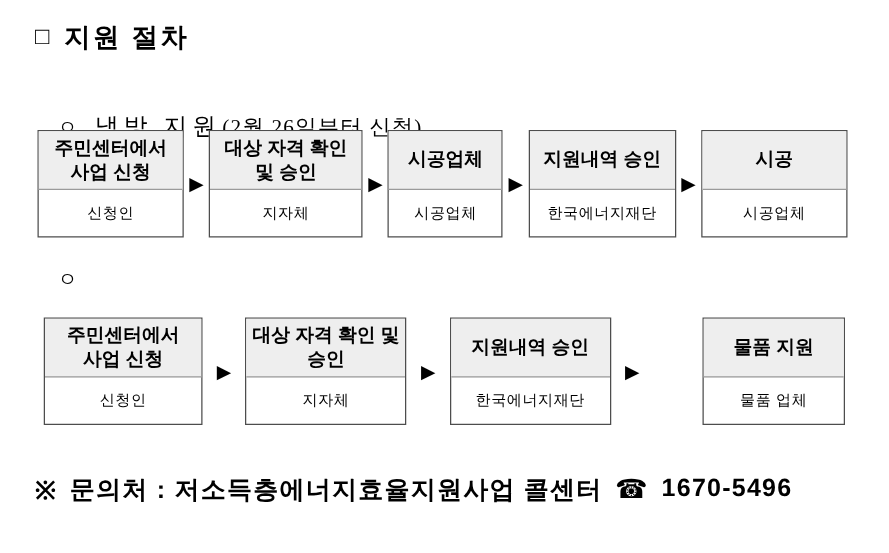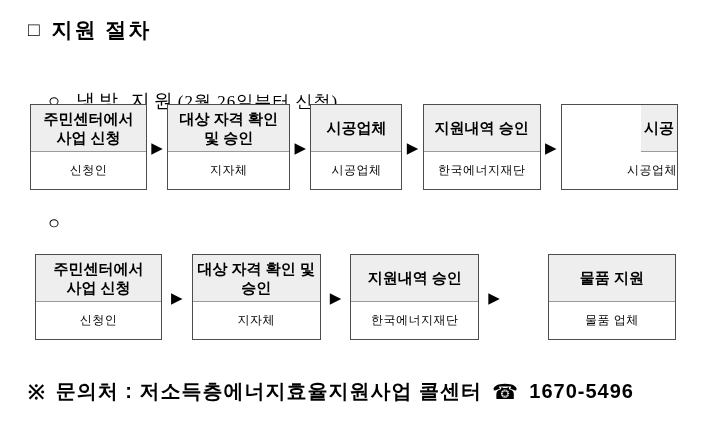--- a/index.html
+++ b/index.html
@@ -39,23 +39,23 @@
   .step-body{
     flex:1;display:flex;align-items:center;justify-content:center;
     font-size:12px;letter-spacing:0.5px;white-space:nowrap;
   }
   .arrow{
     align-self:center;font-size:15px;color:#000;line-height:1;
     padding:0 1px;flex:none;
   }
   
   .r1-b1{width:117px;} .r1-b2{width:123px;} .r1-b3{width:92px;}
-  .r1-b4{width:118px;} .r1-b5{width:117px;align-items:flex-end;}
+  .r1-b4{width:118px;} .r1-b5{width:117px;}
   
-  .r2-b1{width:127px;} .r2-b2{width:129px;} .r2-b3{width:129px;} .r2-b4{width:128px;margin-left:39px;}
+  .r2-b1{width:127px;} .r2-b2{width:129px;} .r2-b3{width:129px;} .r2-b4{width:114px;margin-left:39px;}
   .footer-note{
     position:absolute;left:28px;top:378px;font-size:20px;font-weight:bold;
     letter-spacing:1px;display:flex;align-items:center;gap:10px;white-space:nowrap;
   }
   .footer-note .phone-icon{font-weight:normal;font-size:21px;}
 </style>
 </head>
 <body>
 
 <div class="canvas">

